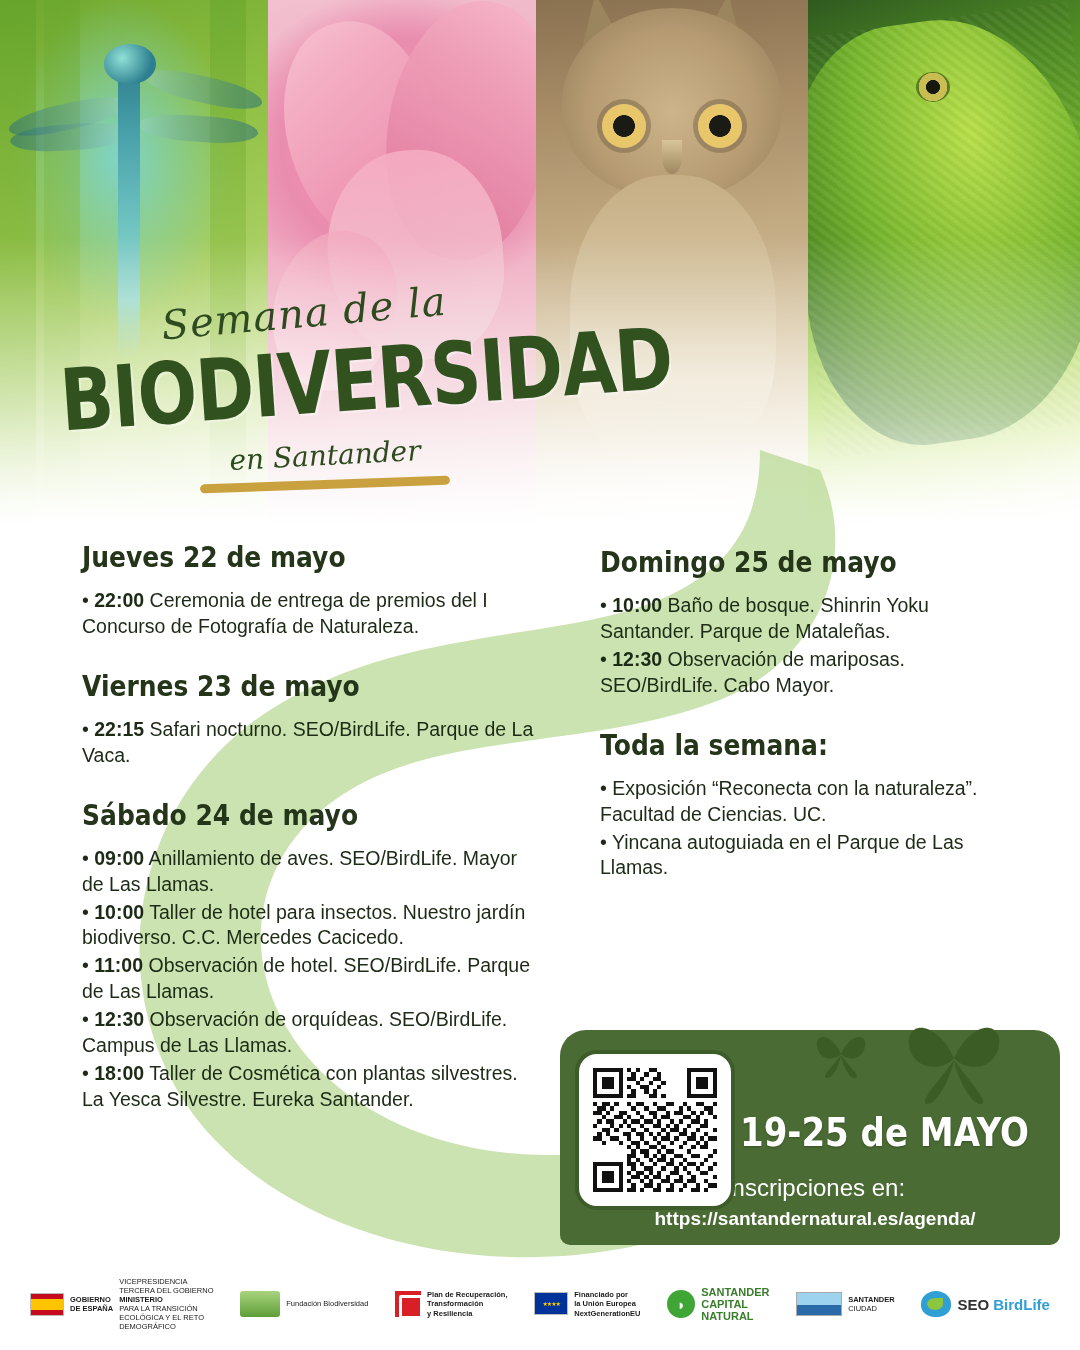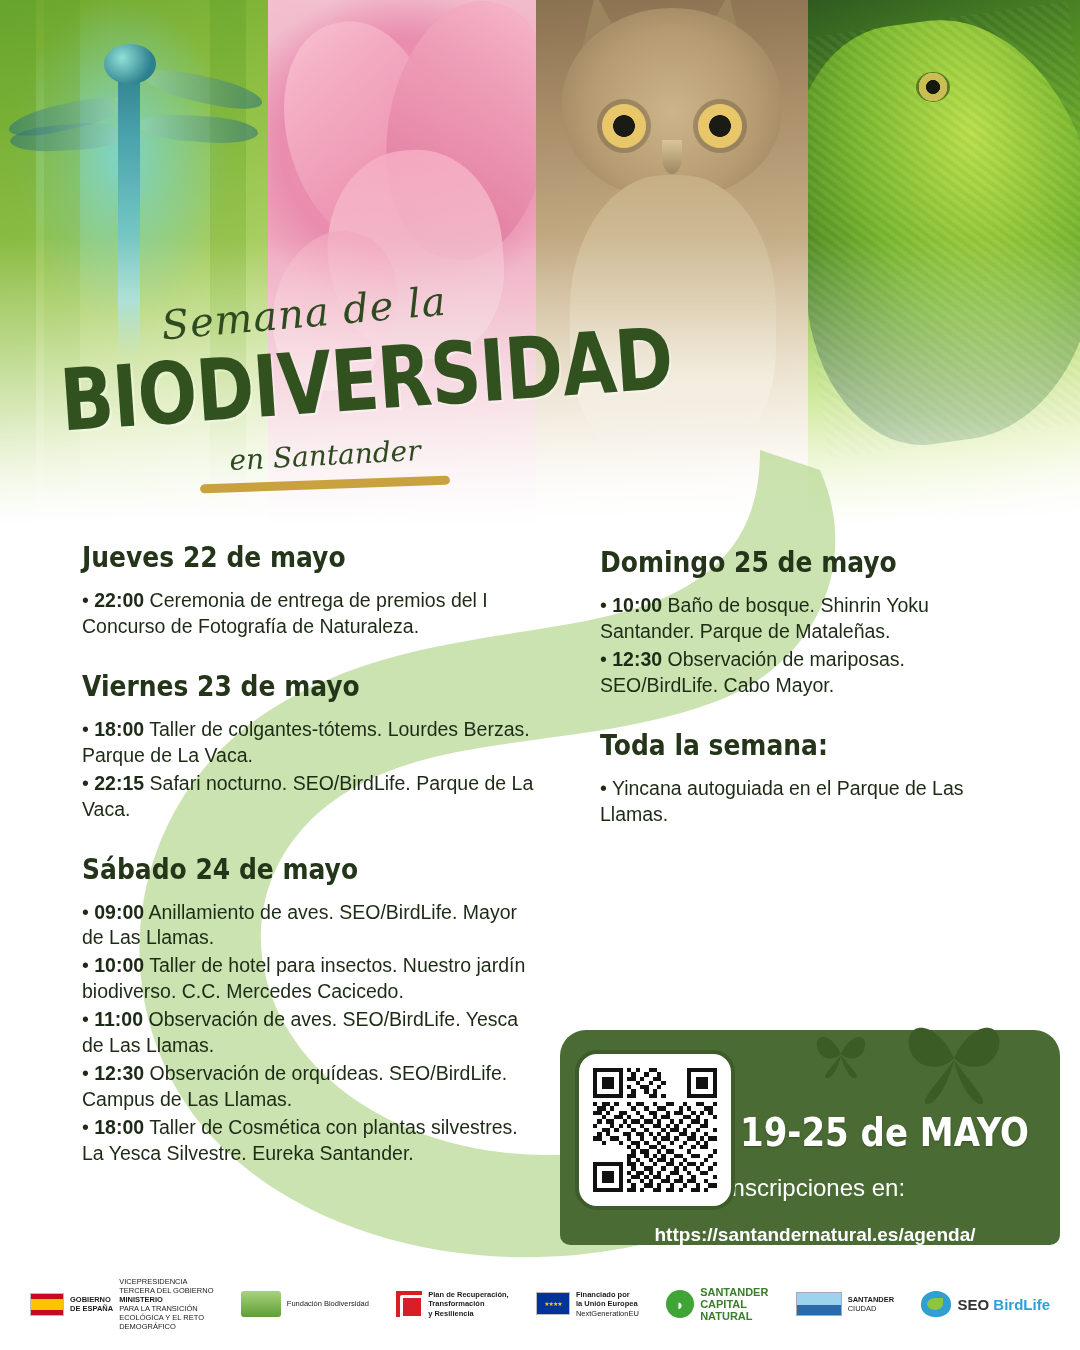--- a/index.html
+++ b/index.html
@@ -256,21 +256,21 @@
     left: 600px; top: 1160px;
     width: 430px; height: 76px;
     background: #4a6b33;
     border-radius: 8px;
     z-index: 6;
     color: #ffffff;
     text-align: center;
     padding-top: 14px;
   }
   .reg-label { font-size: 24px; }
-  .reg-url { font-size: 19px; font-weight: bold; margin-top: 22px; }
+  .reg-url { font-size: 19px; font-weight: bold; margin-top: 6px; }
 
   .green-plate {
     position: absolute;
     left: 560px; top: 1030px;
     width: 500px; height: 215px;
     background: #4a6b33;
     border-radius: 26px 26px 10px 10px;
     z-index: 5;
   }
 
@@ -400,44 +400,44 @@
 
   <div class="col col-left">
 
     <div class="group">
       <div class="day-head">Jueves 22 de mayo</div>
       <div class="evt">• <b>22:00</b> <span>Ceremonia de entrega de premios del I Concurso de Fotografía de Naturaleza.</span></div>
     </div>
 
     <div class="group">
       <div class="day-head">Viernes 23 de mayo</div>
-      <div class="evt">• <b>18:00</b> <span>Taller de colgantes-tótems. Lourdes Berzas. Parque de La Vaca.</span></div>
       <div class="evt">• <b>22:15</b> <span>Safari nocturno. SEO/BirdLife. Parque de La Vaca.</span></div>
     </div>
 
     <div class="group">
       <div class="day-head">Sábado 24 de mayo</div>
       <div class="evt">• <b>09:00</b> <span>Anillamiento de aves. SEO/BirdLife. Mayor de Las Llamas.</span></div>
       <div class="evt">• <b>10:00</b> <span>Taller de hotel para insectos. Nuestro jardín biodiverso. C.C. Mercedes Cacicedo.</span></div>
-      <div class="evt">• <b>11:00</b> <span>Observación de aves. SEO/BirdLife. Yesca de Las Llamas.</span></div>
+      <div class="evt">• <b>11:00</b> <span>Observación de hotel. SEO/BirdLife. Parque de Las Llamas.</span></div>
       <div class="evt">• <b>12:30</b> <span>Observación de orquídeas. SEO/BirdLife. Campus de Las Llamas.</span></div>
       <div class="evt">• <b>18:00</b> <span>Taller de Cosmética con plantas silvestres. La Yesca Silvestre. Eureka Santander.</span></div>
     </div>
   </div>
 
   <div class="col col-right">
 
     <div class="group">
       <div class="day-head">Domingo 25 de mayo</div>
       <div class="evt">• <b>10:00</b> <span>Baño de bosque. Shinrin Yoku Santander. Parque de Mataleñas.</span></div>
       <div class="evt">• <b>12:30</b> <span>Observación de mariposas. SEO/BirdLife. Cabo Mayor.</span></div>
     </div>
 
     <div class="group">
       <div class="day-head">Toda la semana:</div>
+      <div class="evt">• <span>Exposición “Reconecta con la naturaleza”. Facultad de Ciencias. UC.</span></div>
       <div class="evt">• <span>Yincana autoguiada en el Parque de Las Llamas.</span></div>
     </div>
   </div>
 
   <svg class="bfly small" width="60" height="52" viewBox="0 0 60 52">
     <path d="M29 26 C 18 2, 0 6, 6 22 C 10 33, 24 32, 29 26 Z" fill="#3c5c25"></path>
     <path d="M29 26 C 40 2, 58 6, 52 22 C 48 33, 34 32, 29 26 Z" fill="#3c5c25"></path>
     <path d="M29 27 C 21 38, 10 48, 14 50 C 20 52, 27 38, 29 27 Z" fill="#3c5c25"></path>
     <path d="M29 27 C 37 38, 48 48, 44 50 C 38 52, 31 38, 29 27 Z" fill="#3c5c25"></path>
   </svg>
@@ -688,21 +688,21 @@
 
     <div class="logo">
       <div class="mrr-mark"></div>
       <div class="logo-txt b">Plan de Recuperación,<br>Transformación<br>y Resiliencia</div>
     </div>
 
     <div class="logo">
       <div class="flag-eu">
           <div class="stars">★★★★</div>
         </div>
-      <div class="logo-txt b">Financiado por<br>la Unión Europea<br><span style="font-weight:normal">NextGenerationEU</span></div>
+      <div class="logo-txt b">Financiado por<br>la Unión Europea<br><span style="font-weight:bold">NextGenerationEU</span></div>
     </div>
 
     <div class="logo">
       <div class="sdr-mark">◗</div>
       <div class="sdr-txt">SANTANDER<br><span style="font-size:11px">CAPITAL<br>NATURAL</span></div>
     </div>
 
     <div class="logo">
       <div class="stdr-city"></div>
       <div class="logo-txt b">SANTANDER<br><span style="font-weight:normal">CIUDAD</span></div>

